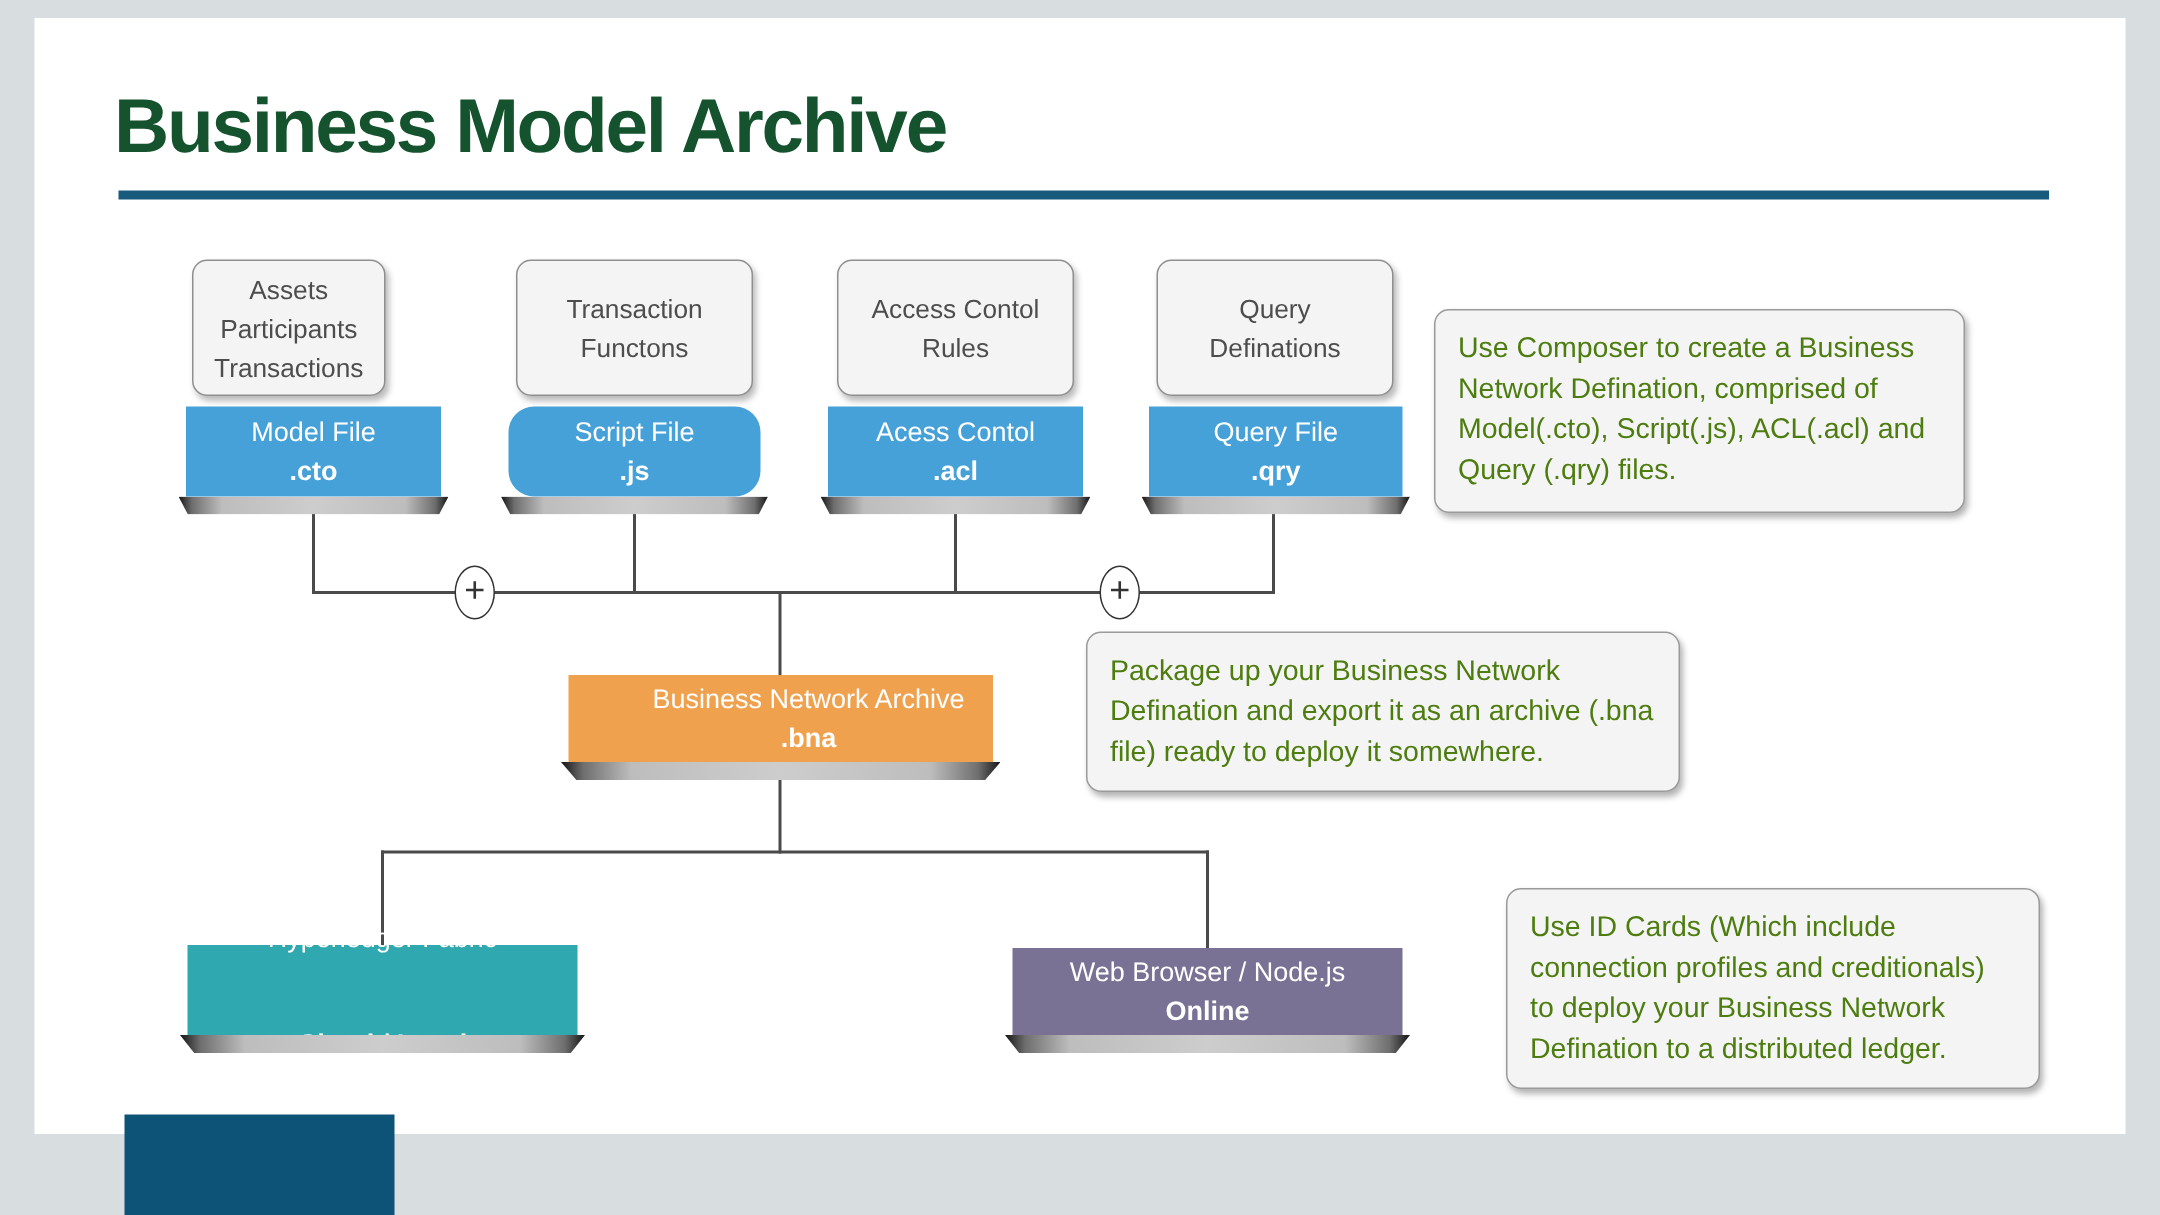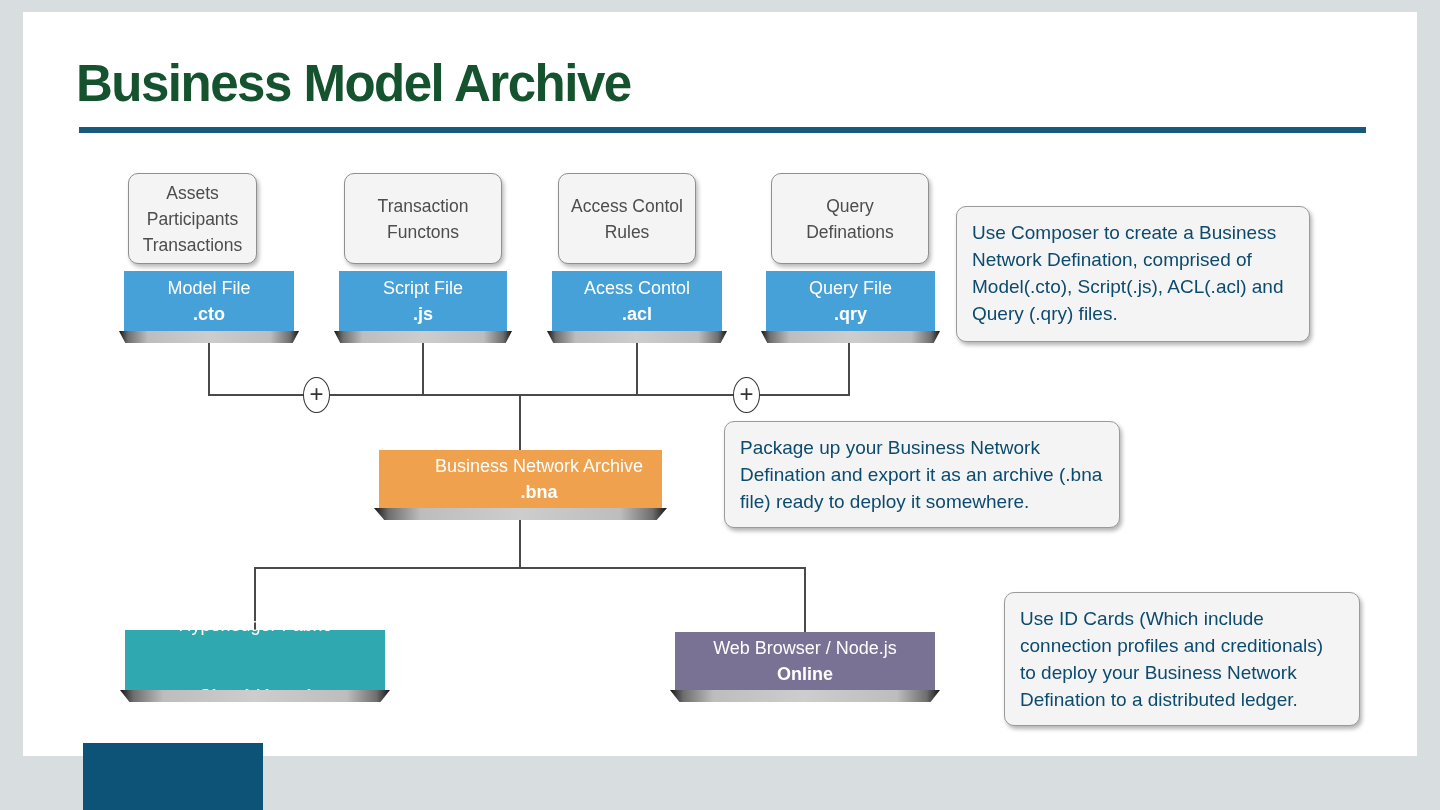--- a/index.html
+++ b/index.html
@@ -40,21 +40,21 @@
     clip-path:polygon(0 0,100% 0,96.5% 100%,3.5% 100%);
   }
   .blue   { background:#47a1d9; }
   .orange { background:#f0a14e;padding-left:37px; }
   .teal   { background:#2fa8b0;gap:45px; }
   .purple { background:#7a7295; }
 
   
   .note {
     position:absolute; background:#f4f4f4; border:1px solid #9a9a9a; border-radius:10px;
-    padding:12px 15px; font-size:19px; line-height:27px; color:#0c4a6e;
+    padding:12px 15px; font-size:19px; line-height:27px; color:#4d7c0f;
     box-shadow:2px 3px 4px rgba(0,0,0,.3); z-index:2;
   }
 
   
   .plus {
     position:absolute; width:27px; height:36px; background:#fff; border:1.5px solid #333;
     border-radius:50%; display:flex; align-items:center; justify-content:center;
     font-size:24px; font-weight:400; color:#333; z-index:3; padding-bottom:2px;
   }
 
@@ -78,33 +78,33 @@
 <div class="line hline" style="left:254px; top:567px; width:552px;"></div>
 <div class="line vline" style="left:254px; top:567px; height:63px;"></div>
 <div class="line vline" style="left:804px; top:567px; height:65px;"></div>
 
 <div class="src-box" style="left:128px; top:173px; width:129px;">
   <span>Assets Participants Transactions</span>
 </div>
 <div class="src-box" style="left:344px; top:173px; width:158px;">
   <span>Transaction Functons</span>
 </div>
-<div class="src-box" style="left:558px; top:173px; width:138px;">
+<div class="src-box" style="left:558px; top:173px; width:158px;">
   <span>Access Contol Rules</span>
 </div>
 <div class="src-box" style="left:771px; top:173px; width:158px;">
   <span>Query Definations</span>
 </div>
 
 <div class="c-box blue" style="left:124px; top:271px; width:170px; height:60px;">
   <span>Model File</span>
   <span class="sub">.cto</span>
   <i class="shadow3d"></i>
 </div>
-<div class="c-box blue" style="left:339px; top:271px; width:168px; height:60px;">
+<div class="c-box blue" style="left:339px; top:271px; width:168px; height:60px;border-radius:17px;">
   <span>Script File</span>
   <span class="sub">.js</span>
   <i class="shadow3d"></i>
 </div>
 <div class="c-box blue" style="left:552px; top:271px; width:170px; height:60px;">
   <span>Acess Contol</span>
   <span class="sub">.acl</span>
   <i class="shadow3d"></i>
 </div>
 <div class="c-box blue" style="left:766px; top:271px; width:169px; height:60px;">

